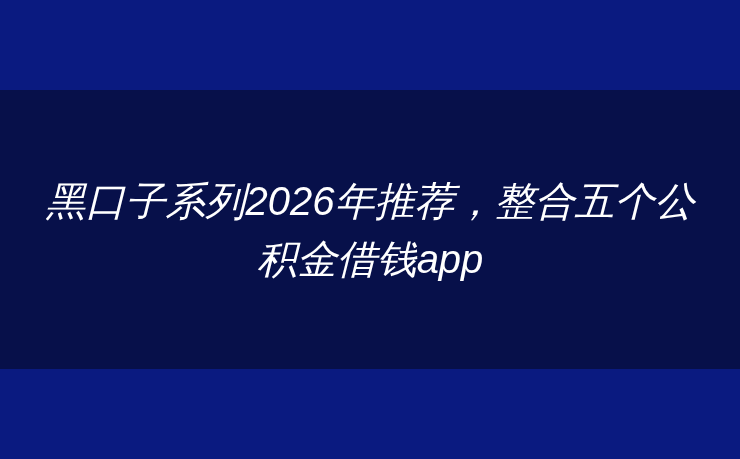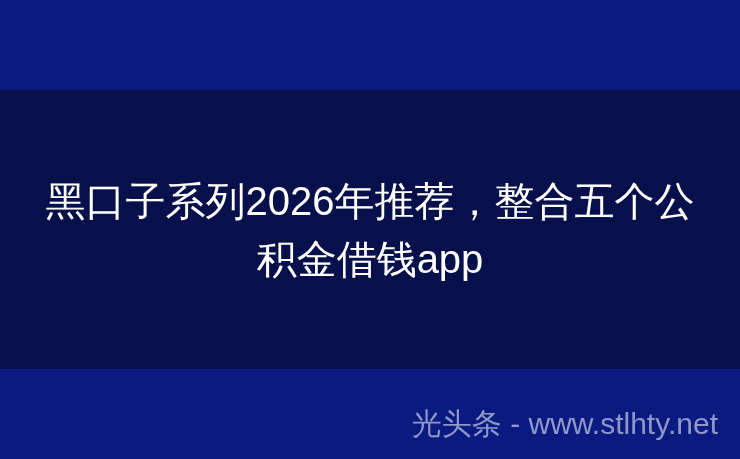--- a/index.html
+++ b/index.html
@@ -8,20 +8,21 @@
     padding: 0;
     background: #ffffff;
   }
 
   #banner-root {
     position: relative;
     width: 740px;
     height: 459px;
     overflow: hidden;
     font-family: "Liberation Sans", "DejaVu Sans", sans-serif;
+    font-style: italic;
     -webkit-font-smoothing: antialiased;
   }
 
   
   .band {
     position: absolute;
     left: 0;
     width: 100%;
   }
 
@@ -93,15 +94,14 @@
   <div class="band band-top"></div>
 
   <div class="band band-middle"></div>
 
   <div class="band band-bottom"></div>
 
   <div class="headline-wrap">
     <h1 class="headline">黑口子系列2026年推荐，整合五个公积金借钱app</h1>
   </div>
 
-  <p class="watermark">光头条 - www.stlhty.net</p>
 
 </div>
 
 </body></html>

